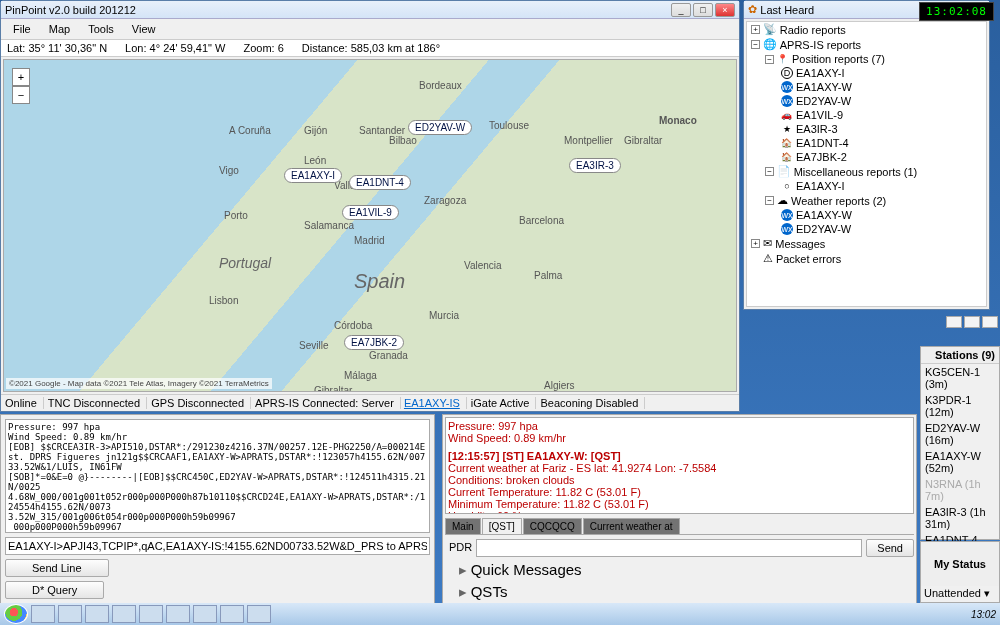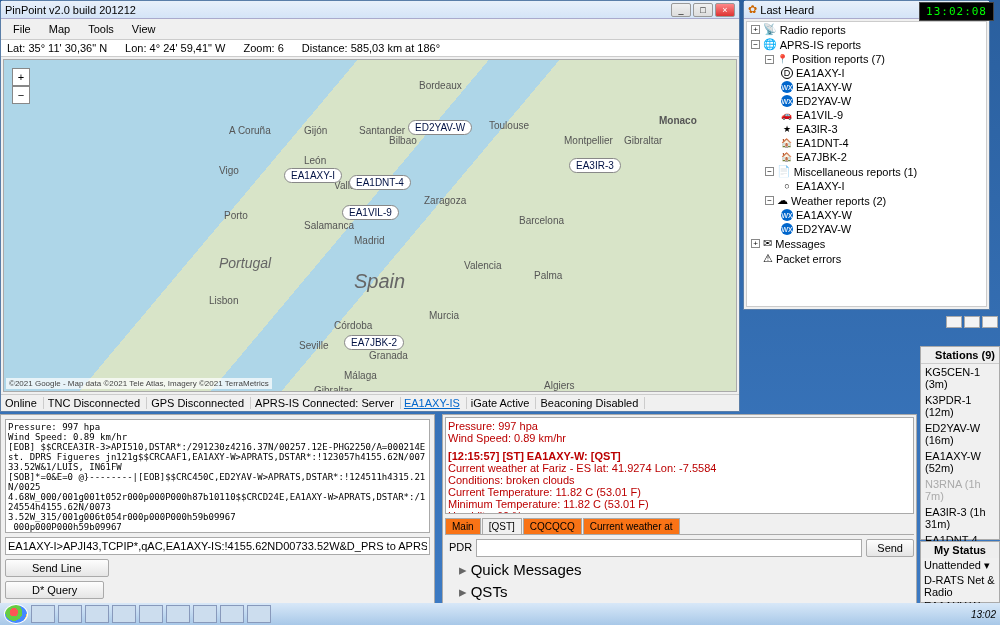--- a/index.html
+++ b/index.html
@@ -25,21 +25,21 @@
 .panel-left-bottom { position: absolute; left: 0; top: 414px; width: 435px; height: 190px; background: #f0f0f0; border: 1px solid #aaa; padding: 4px; display: flex; flex-direction: column; }
 .log1 { flex: 1; background: #fff; border: 1px solid #aaa; font-family: monospace; font-size: 9px; padding: 2px; overflow: hidden; white-space: pre-wrap; word-break: break-all; }
 .input-row { display: flex; margin-top: 4px; }
 .input-row input { flex: 1; border: 1px solid #aaa; padding: 2px; }
 .btn { border: 1px solid #aaa; background: linear-gradient(#fdfdfd,#e5e5e5); padding: 2px 26px; margin-top: 4px; cursor: pointer; border-radius: 2px; }
 .panel-center-bottom { position: absolute; left: 442px; top: 414px; width: 475px; height: 190px; background: #f0f0f0; border: 1px solid #aaa; display: flex; flex-direction: column; }
 .wx { flex: 1; background: #fff; border: 1px solid #aaa; margin: 2px; padding: 2px; font-size: 9px; overflow: hidden; }
 .wx .hdr { color: #b00; font-weight: bold; }
 .wx .red { color: #b00; }
 .tabs { display: flex; border-bottom: 1px solid #aaa; margin: 2px; }
-.tabs span { border: 1px solid #aaa; border-bottom: none; padding: 2px 6px; font-size: 10px; background: #f97316; margin-right: 1px; cursor: pointer; }
+.tabs span { border: 1px solid #aaa; border-bottom: none; padding: 2px 6px; font-size: 10px; background: #737373; margin-right: 1px; cursor: pointer; }
 .tabs span.active { background: #f0f0f0; }
 .send-row { display: flex; padding: 2px; }
 .send-row input { flex: 1; border: 1px solid #aaa; padding: 2px; }
 .send-row button { border: 1px solid #aaa; background: linear-gradient(#fdfdfd,#e5e5e5); padding: 2px 10px; margin-left: 4px; cursor: pointer; border-radius: 2px; }
 .exp { padding: 2px 16px; font-size: 15px; cursor: pointer; }
 .exp::before { content: "▸ "; color: #666; }
 .lastHeard { left: 743px; top: 0; width: 247px; height: 310px; }
 .lh-body { flex: 1; background: #fff; margin: 2px; border: 1px solid #ccc; overflow: auto; font-size: 10px; }
 .tree-item { padding: 1px 0 1px 4px; display: flex; align-items: center; gap: 3px; cursor: pointer; white-space: nowrap; }
 .tree-item .ex { width: 9px; height: 9px; border: 1px solid #888; text-align: center; line-height: 7px; font-size: 8px; background: #fff; }
@@ -47,21 +47,21 @@
 .ind2 { padding-left: 34px; }
 .ico { width: 12px; height: 12px; display: inline-flex; align-items: center; justify-content: center; font-size: 9px; border-radius: 6px; }
 .ico-wx { background: #06c; color: #fff; }
 .ico-d { background: #fff; border: 1px solid #000; }
 .ico-pos { color: #000; }
 .stationsPanel { position: absolute; right: 0; top: 322px; width: 80px; height: 282px; background: #f0f0f0; border: 1px solid #aaa; font-size: 10px; }
 .stationsPanel .hdr2 { background: #eee; padding: 2px 4px; border-bottom: 1px solid #ccc; font-weight: bold; text-align: right; }
 .stationsPanel .row { padding: 2px 4px; border-bottom: 0px solid #eee; }
 .stationsPanel .row.gray { color: #aaa; }
 .mystatus { position: absolute; right: 0; bottom: 20px; width: 80px; background: #f0f0f0; border: 1px solid #aaa; font-size: 10px; }
-.mystatus .hdr2 { background: #eee; padding: 2px 4px; font-weight: bold; text-align: center; }
+.mystatus .hdr2 { background: #eee; padding: 16px 4px; font-weight: bold; text-align: center; }
 .mystatus .row { padding: 1px 3px; }
 .mini-win-controls { position: absolute; right: 2px; top: 316px; display: flex; gap: 2px;}
 .mini-win-controls span { width: 16px; height: 12px; border: 1px solid #aaa; background: #f4f4f4; }
 .clock { position: absolute; right: 6px; top: 2px; background: #000; color: #0f0; font-family: monospace; padding: 2px 6px; border: 1px solid #444; letter-spacing: 1px; }
 .taskbar { position: absolute; left: 0; bottom: 0; width: 1000px; height: 22px; background: linear-gradient(to bottom, #d8e8f8, #a8c8e8); display: flex; align-items: center; padding: 0 4px; font-style: italic; }
 .taskbar .start { width: 24px; height: 20px; background: radial-gradient(circle at 40% 40%, #f55 0 25%, #6c4 25% 50%, #48f 50% 75%, #fc4 75% 100%); border-radius: 50%; cursor: pointer; border: 1px solid #fff; }
 .taskbar .task { width: 24px; height: 18px; border: 1px solid #89b; margin-left: 3px; background: #cde; cursor: pointer; }
 .taskbar .tray { margin-left: auto; font-size: 10px; }
 a.link { color: #06c; text-decoration: underline; }
 </style>

